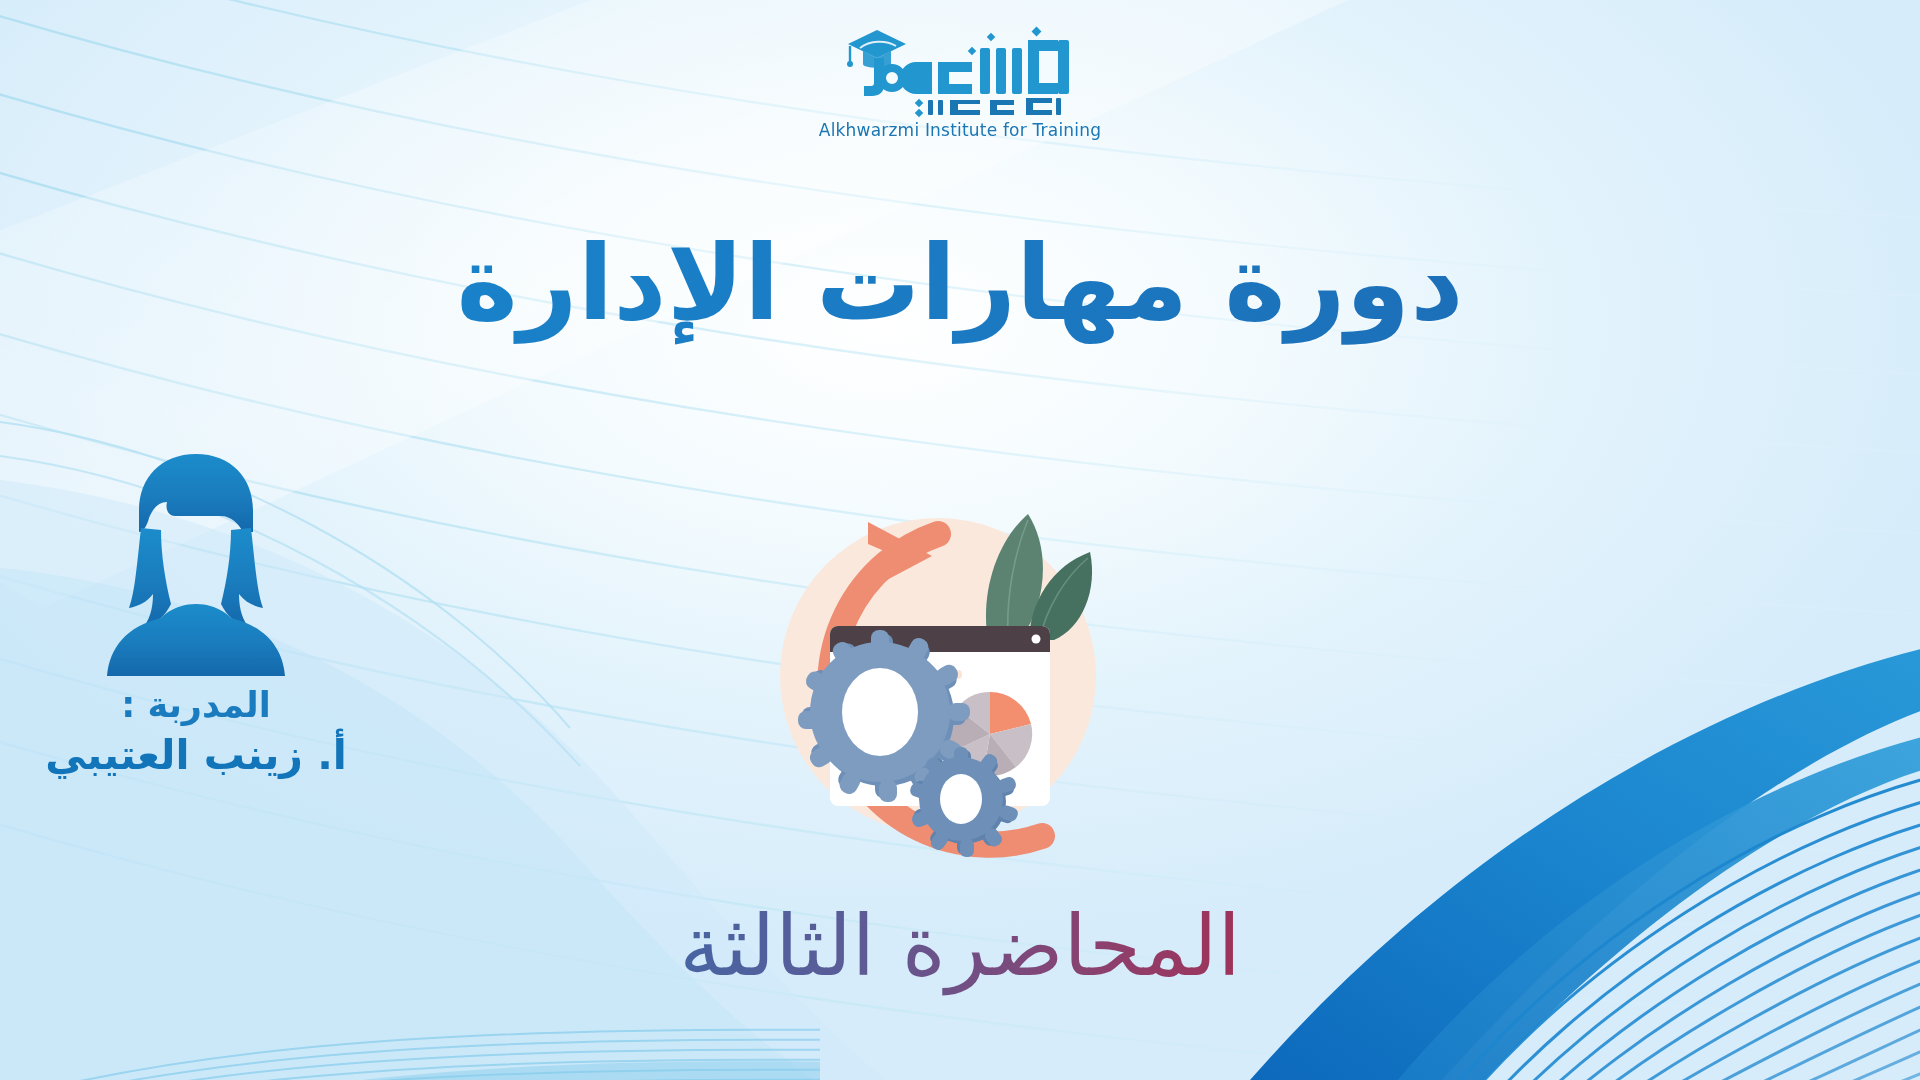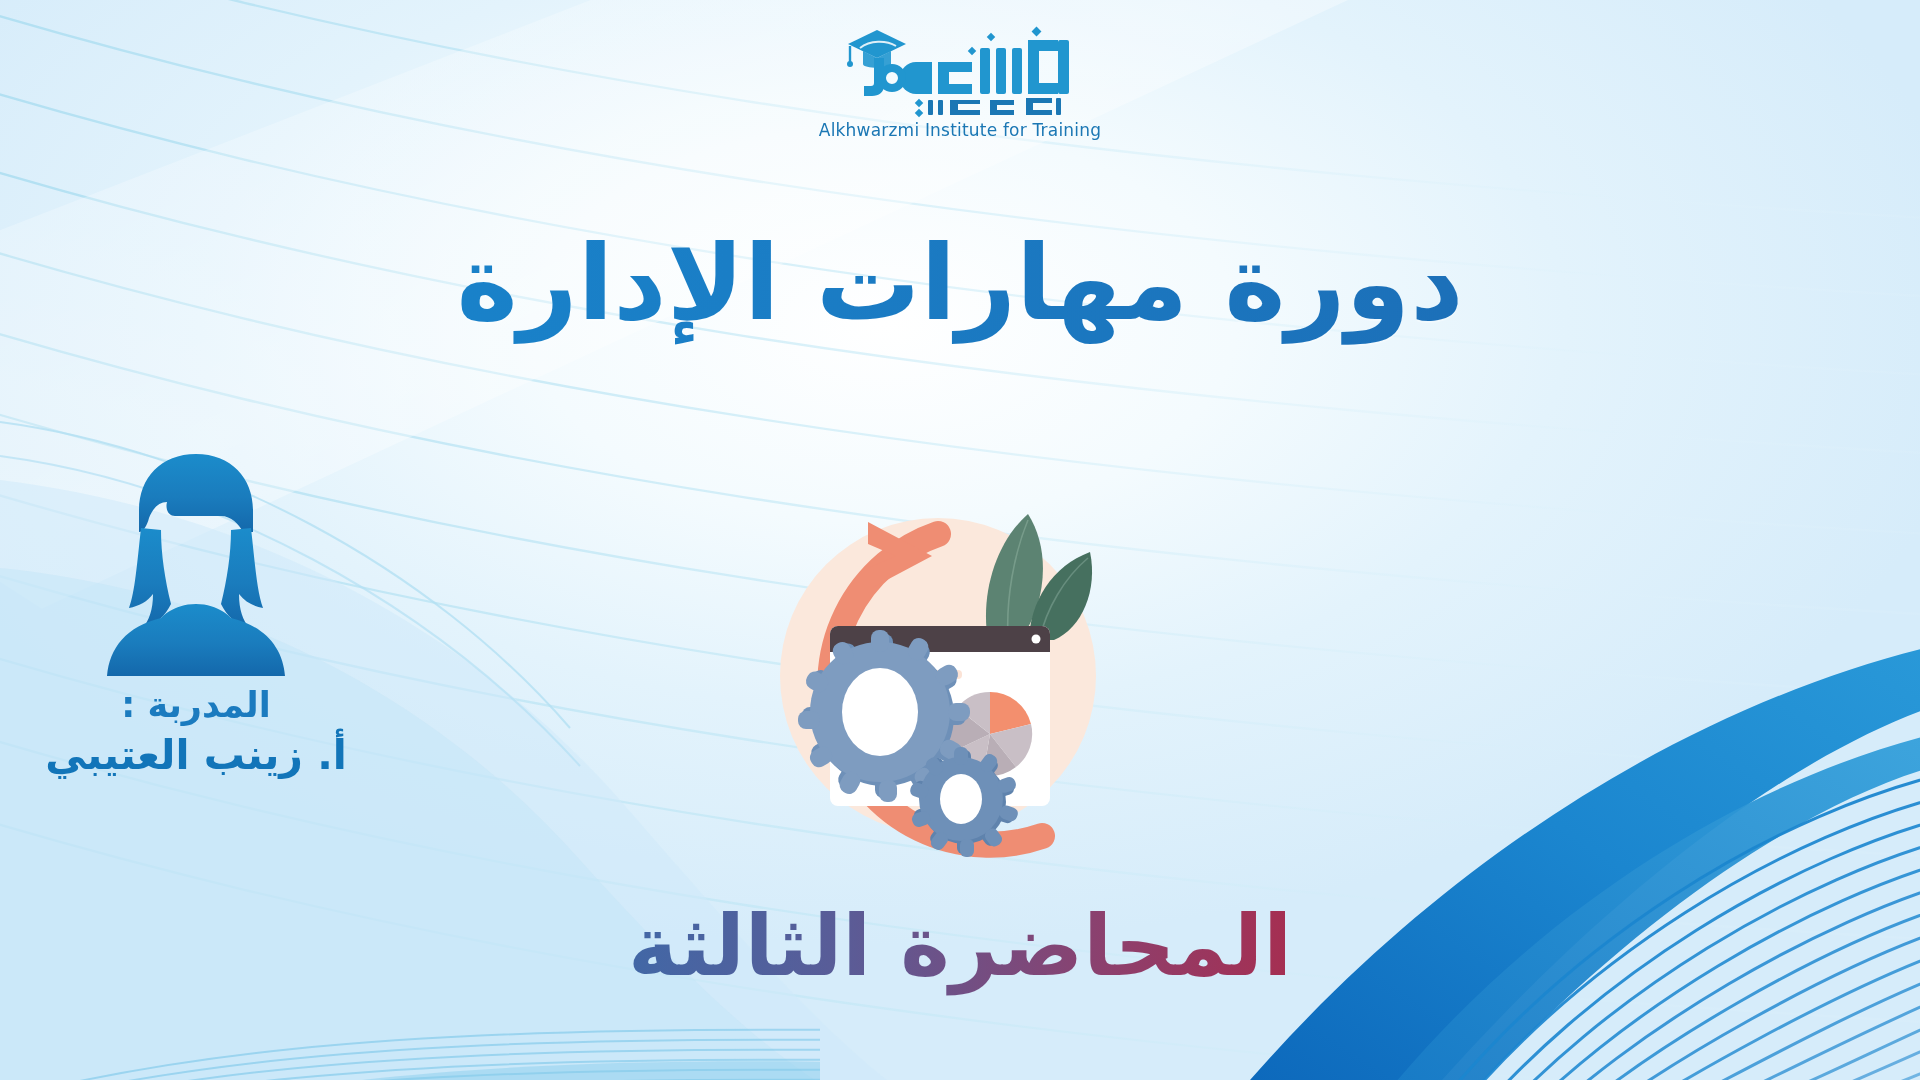--- a/index.html
+++ b/index.html
@@ -74,21 +74,21 @@
   
   #illustration{
     position:absolute;left:742px;top:498px;
     width:404px;height:366px;
   }
 
   
   #lecture-label{
     position:absolute;left:0;right:0;top:896px;
     text-align:center;
-    font-size:84px;line-height:1.2;font-weight:700;
+    font-size:84px;line-height:1.2;font-weight:400;
     direction:rtl;white-space:nowrap;
     background:linear-gradient(90deg,#1f7ec0 0%,#2a72b4 22%,#5a5c97 44%,#8e3f6c 58%,#bc1f38 76%,#c00d22 100%);
     -webkit-background-clip:text;background-clip:text;
     color:transparent;-webkit-text-fill-color:transparent;
   }
 </style>
 </head>
 <body>
 
 <div id="slide">

